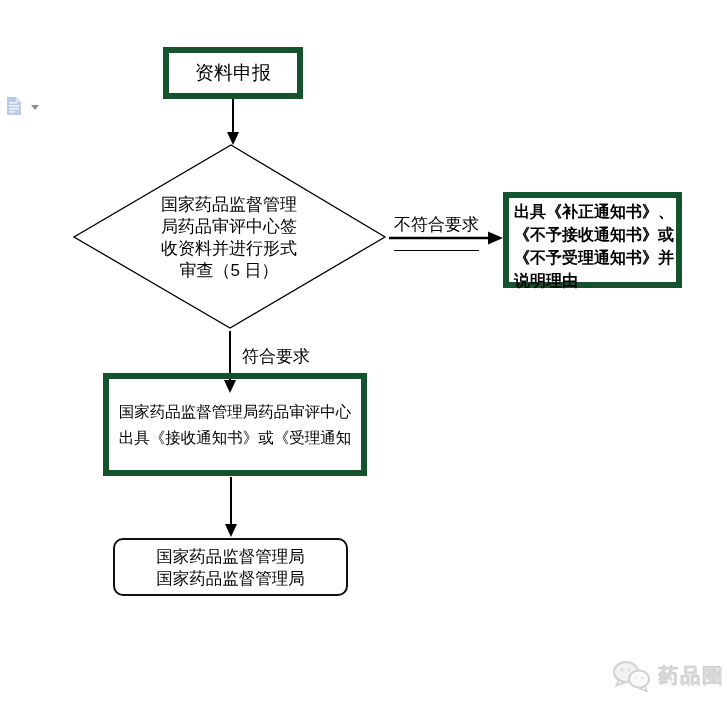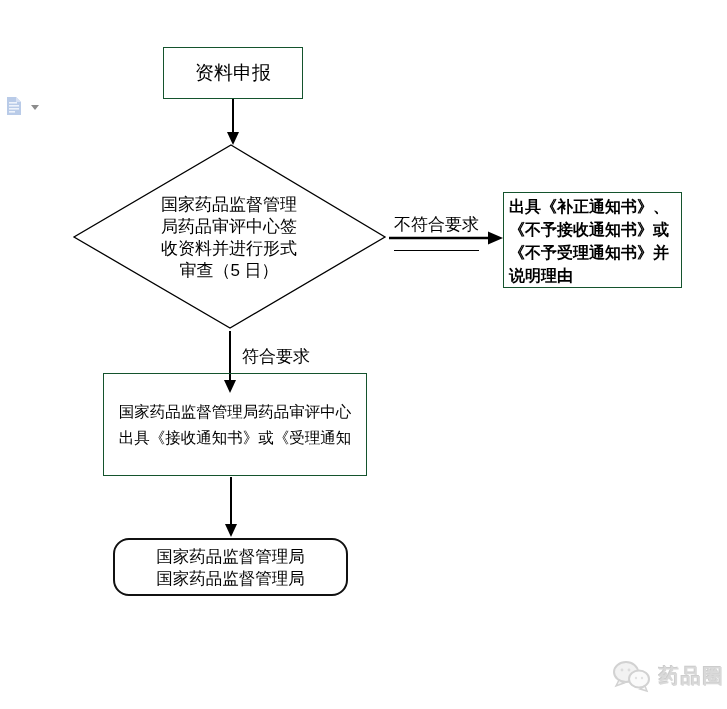--- a/index.html
+++ b/index.html
@@ -3,31 +3,31 @@
 <meta charset="utf-8">
 <style>
   html,body{margin:0;padding:0;background:#ffffff;}
   body{font-family:"Liberation Sans","DejaVu Sans",sans-serif;color:#000;}
   .canvas{position:relative;width:727px;height:709px;background:#fff;overflow:hidden;}
 
   svg.connectors{position:absolute;left:0;top:0;width:727px;height:709px;}
 
   .node{position:absolute;box-sizing:border-box;display:flex;flex-direction:column;
         align-items:center;justify-content:center;text-align:center;background:transparent;}
-  .box{border:1px solid #14532d;}
+  .box{border:6px solid #14532d;}
   .line{display:block;white-space:nowrap;}
 
   .node-start{left:163px;top:47px;width:140px;height:52px;font-size:19px;}
   .diamond-text{left:109px;top:194px;width:240px;font-size:17px;line-height:22px;
                 position:absolute;text-align:center;}
   .node-reject{left:503px;top:192px;width:179px;height:96px;font-size:16px;line-height:23px;
                align-items:flex-start;justify-content:flex-start;text-align:left;padding:2px 5px;font-weight:bold;}
   .node-accept{left:103px;top:373px;width:264px;height:103px;font-size:15.5px;line-height:26px;}
   .node-review{left:113px;top:538px;width:235px;height:58px;border:2px solid #111;
-               border-radius:16px;font-size:16.5px;line-height:22px;}
+               border-radius:10px;font-size:16.5px;line-height:22px;}
 
   .edge-label{position:absolute;font-size:17px;white-space:nowrap;}
   .label-fail{left:394px;top:213px;border-bottom:1px solid #000;padding-bottom:14px;}
   .label-pass{left:242px;top:345px;}
 
   .doc-button{position:absolute;left:6px;top:96px;display:flex;align-items:center;cursor:pointer;}
   .caret{width:0;height:0;border-left:4px solid transparent;border-right:4px solid transparent;
          border-top:5px solid #8c8c8c;margin-left:9px;margin-top:2px;}
 
   .watermark{position:absolute;left:611px;top:659px;display:flex;align-items:center;}

